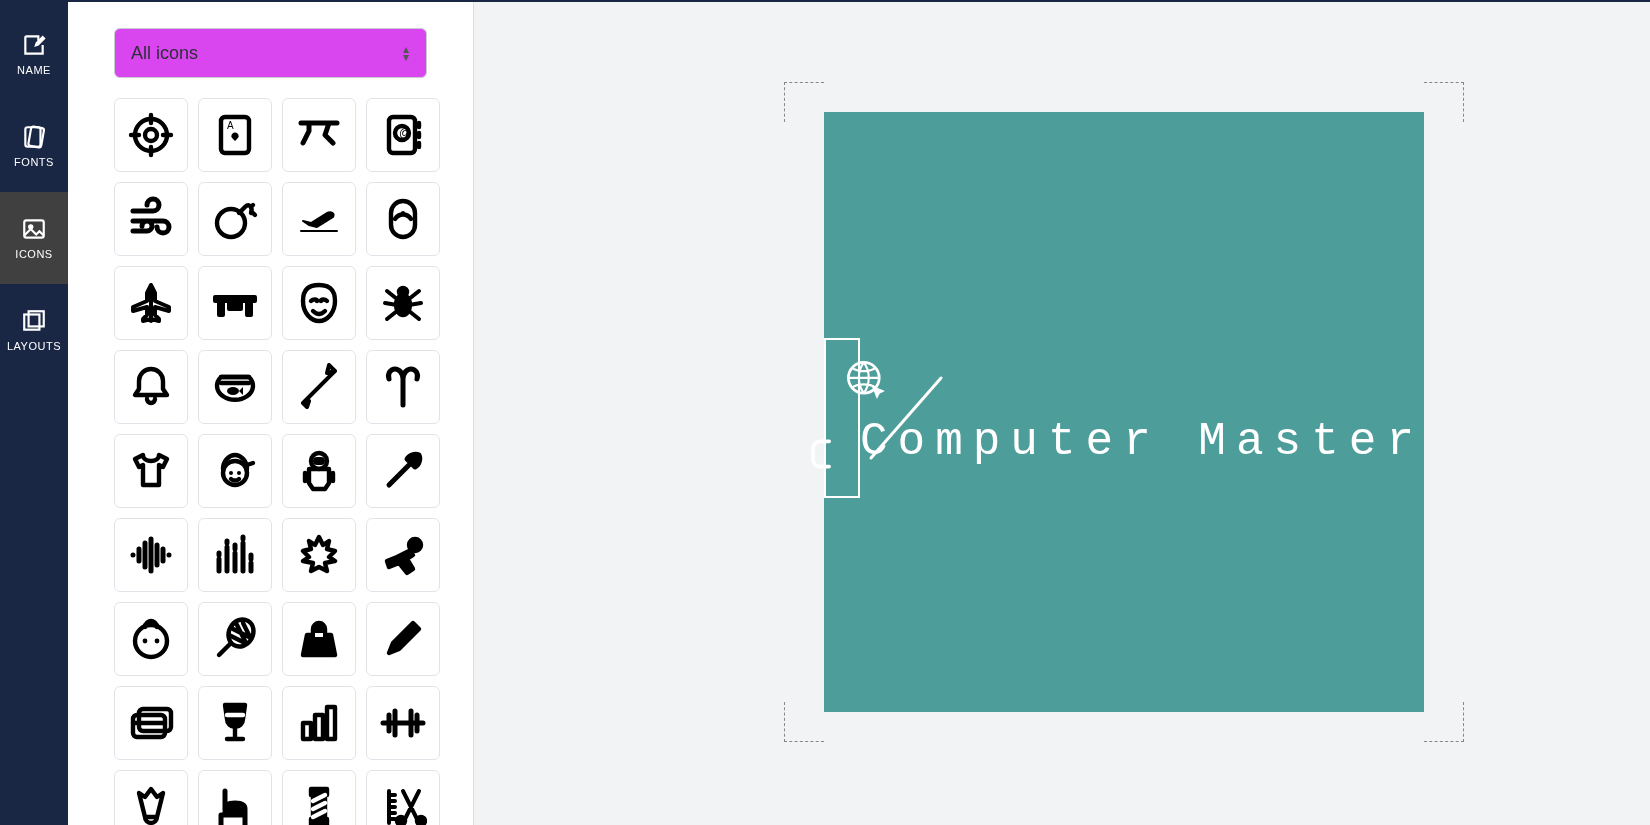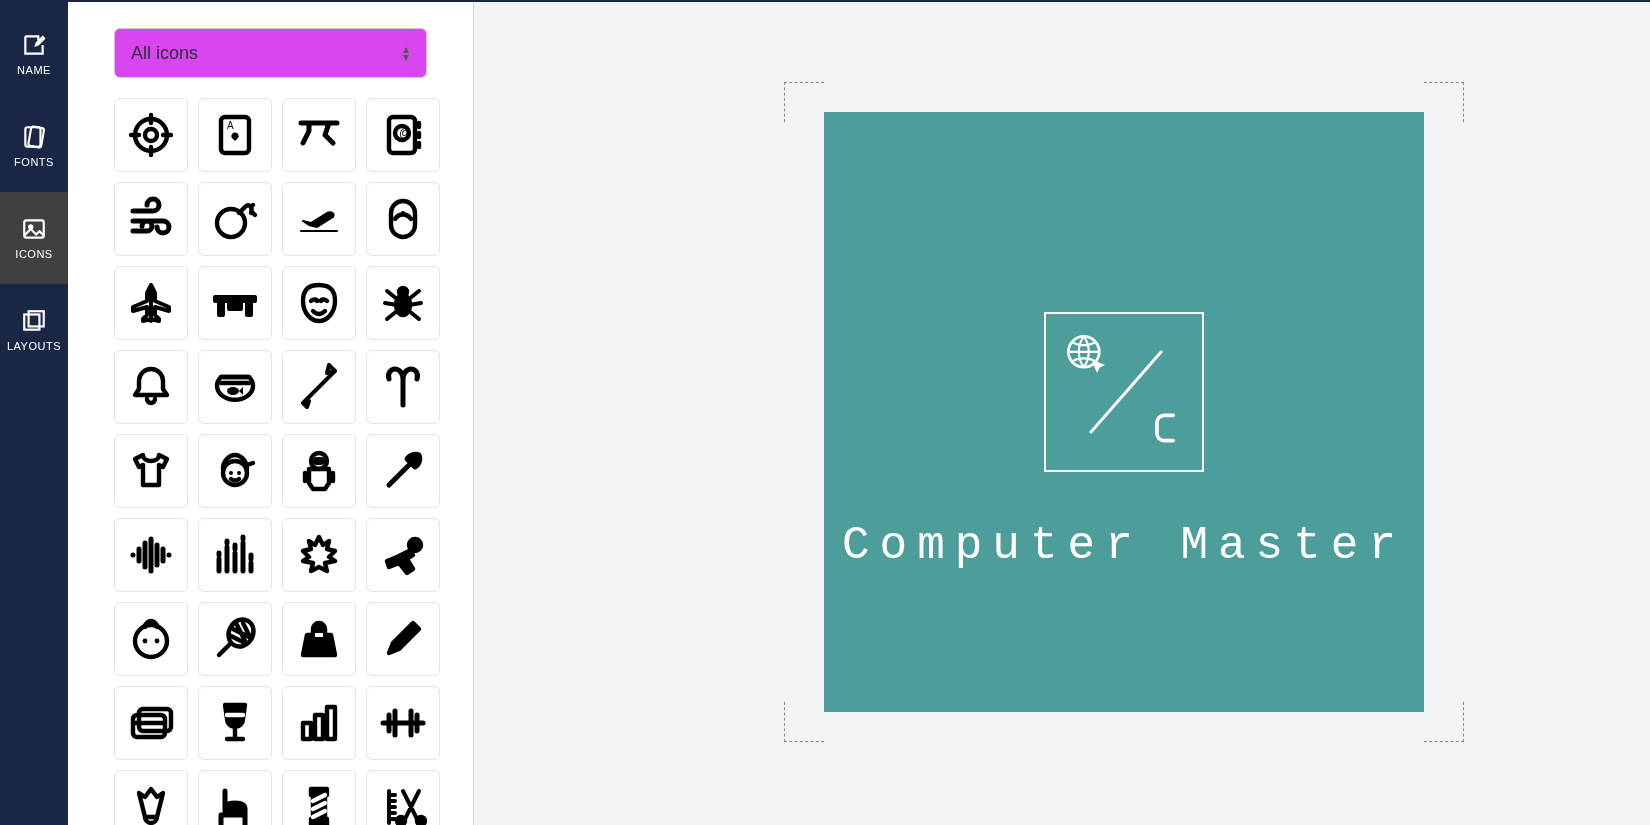--- a/index.html
+++ b/index.html
@@ -113,21 +113,21 @@
     background: #f2f3f5;
   }
   .artboard {
     position: absolute;
     left: 350px;
     top: 110px;
     width: 600px;
     height: 600px;
     background: #4d9d9a;
     display: flex;
-    flex-direction: column;
+    flex-direction: row;
     align-items: center;
     justify-content: center;
     padding-top: 60px;
   }
   .artboard-bounds {
     position: absolute;
     left: 310px;
     top: 80px;
     width: 680px;
     height: 660px;

